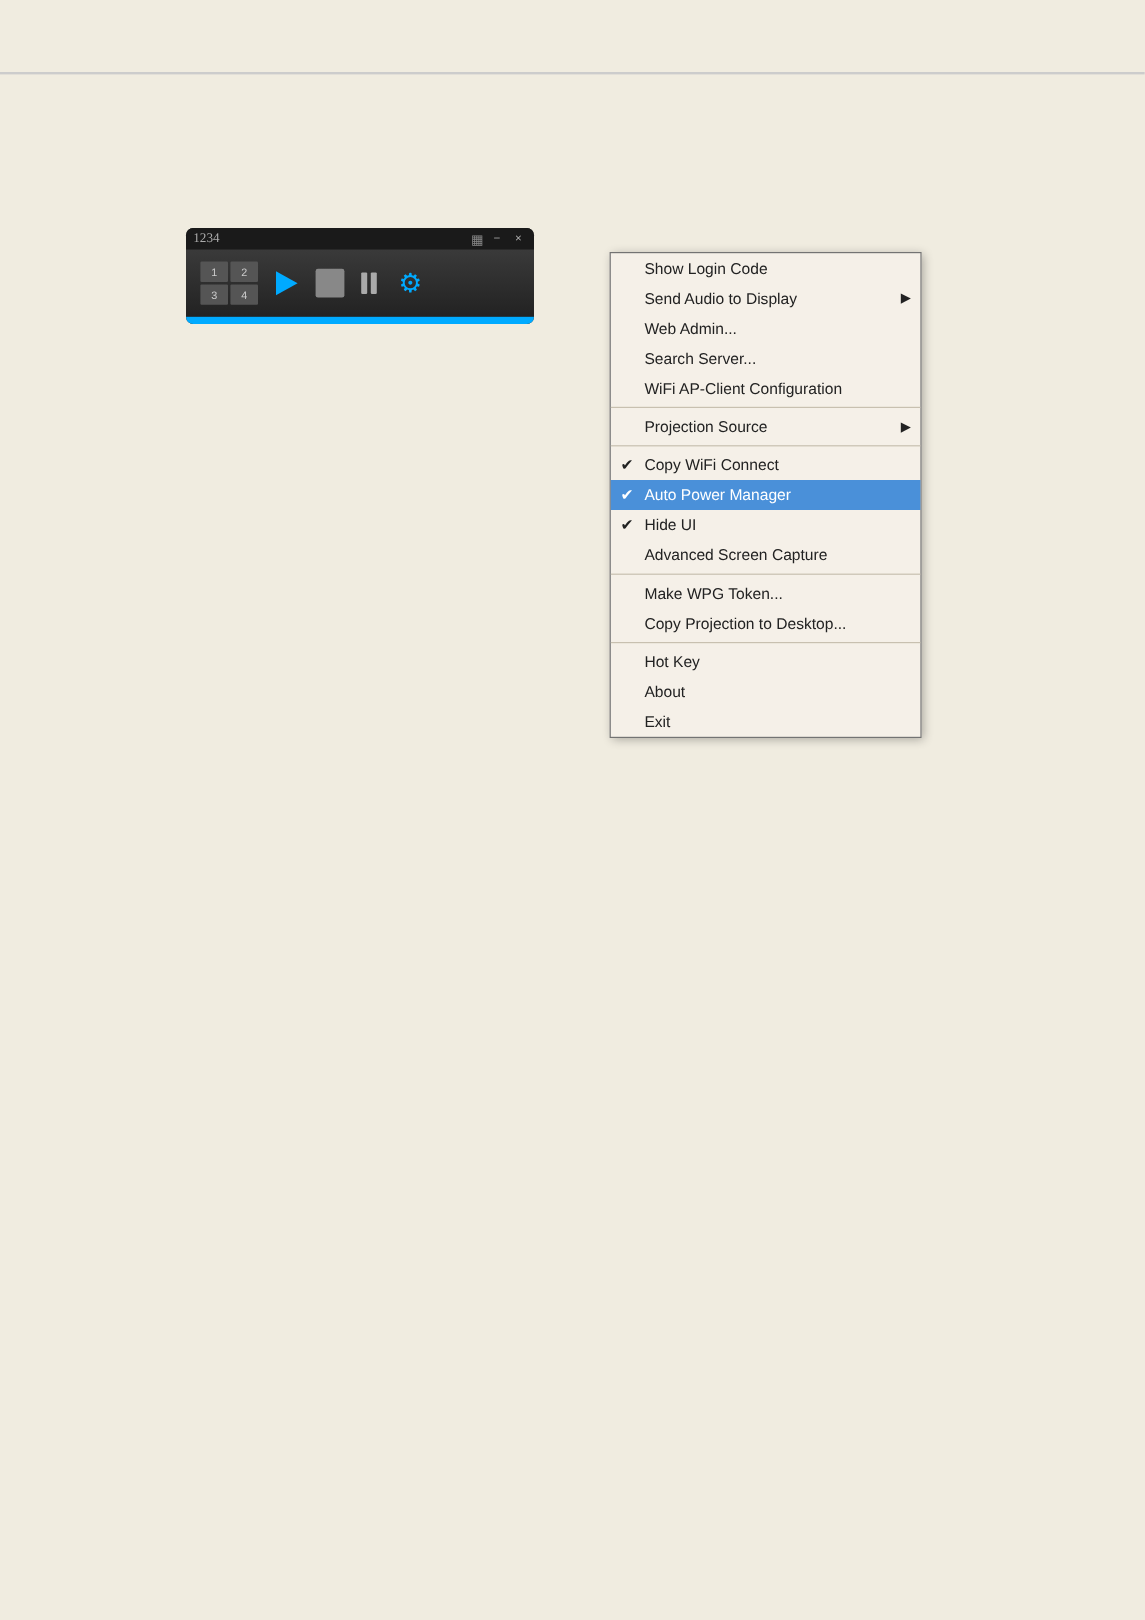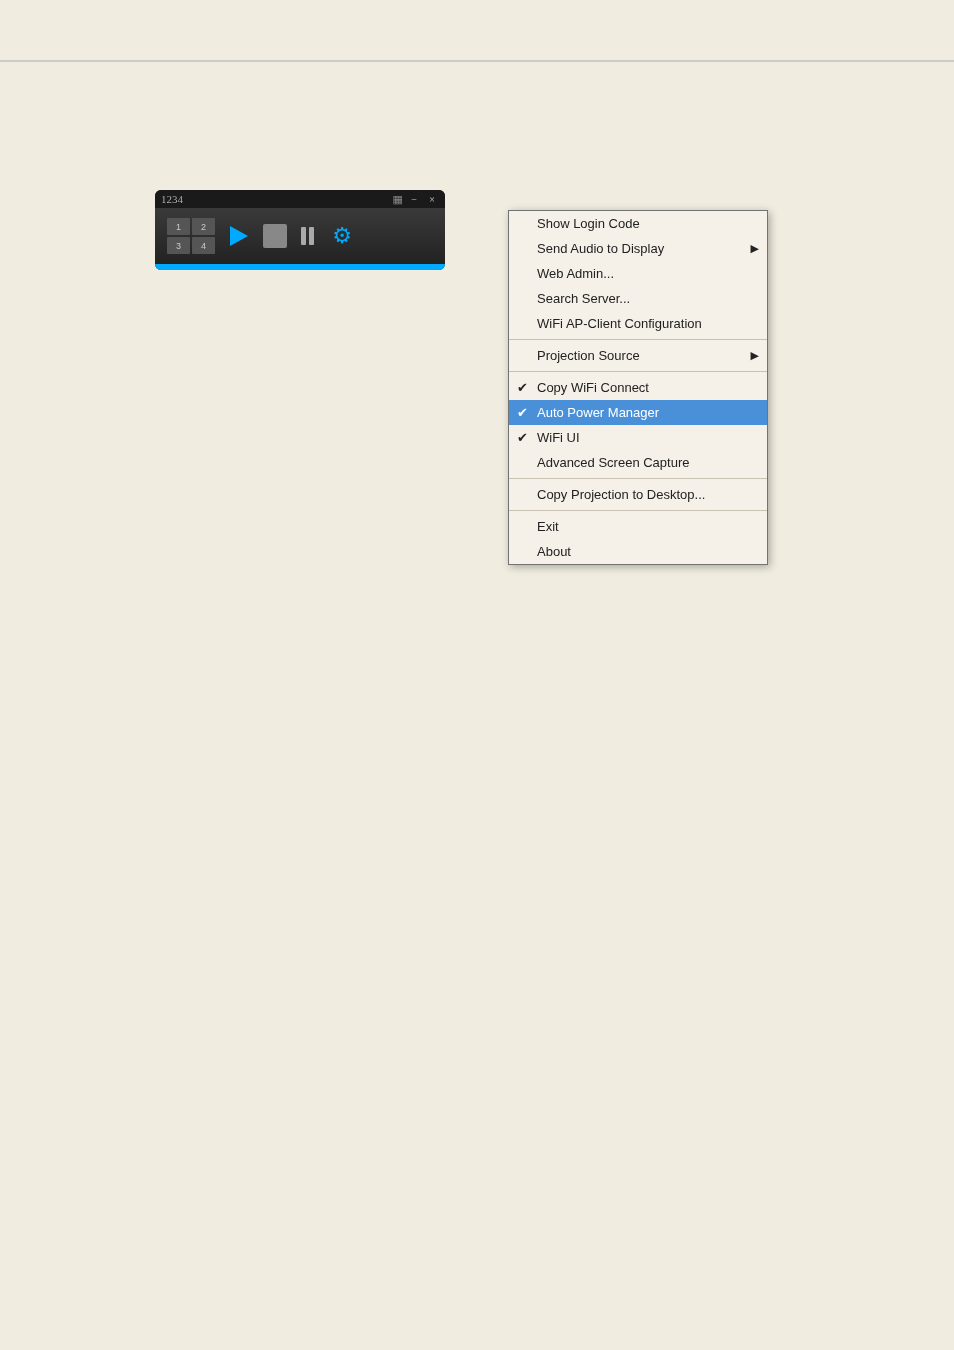--- a/index.html
+++ b/index.html
@@ -246,29 +246,35 @@
     <div class="menu-item">
       <span class="checkmark">✔</span>
       <span>Copy WiFi Connect</span>
     </div>
     <div class="menu-item highlighted">
       <span class="checkmark">✔</span>
       <span>Auto Power Manager</span>
     </div>
     <div class="menu-item">
       <span class="checkmark">✔</span>
-      <span>WiFi UI</span>
+      <span>Hide UI</span>
     </div>
     <div class="menu-item">
       <span>Advanced Screen Capture</span>
     </div>
     <div class="menu-separator"></div>
     <div class="menu-item">
+      <span>Make WPG Token...</span>
+    </div>
+    <div class="menu-item">
       <span>Copy Projection to Desktop...</span>
     </div>
     <div class="menu-separator"></div>
     <div class="menu-item">
+      <span>Hot Key</span>
+    </div>
+    <div class="menu-item">
+      <span>About</span>
+    </div>
+    <div class="menu-item">
       <span>Exit</span>
     </div>
-    <div class="menu-item">
-      <span>About</span>
-    </div>
   </div>
 
 </body></html>

